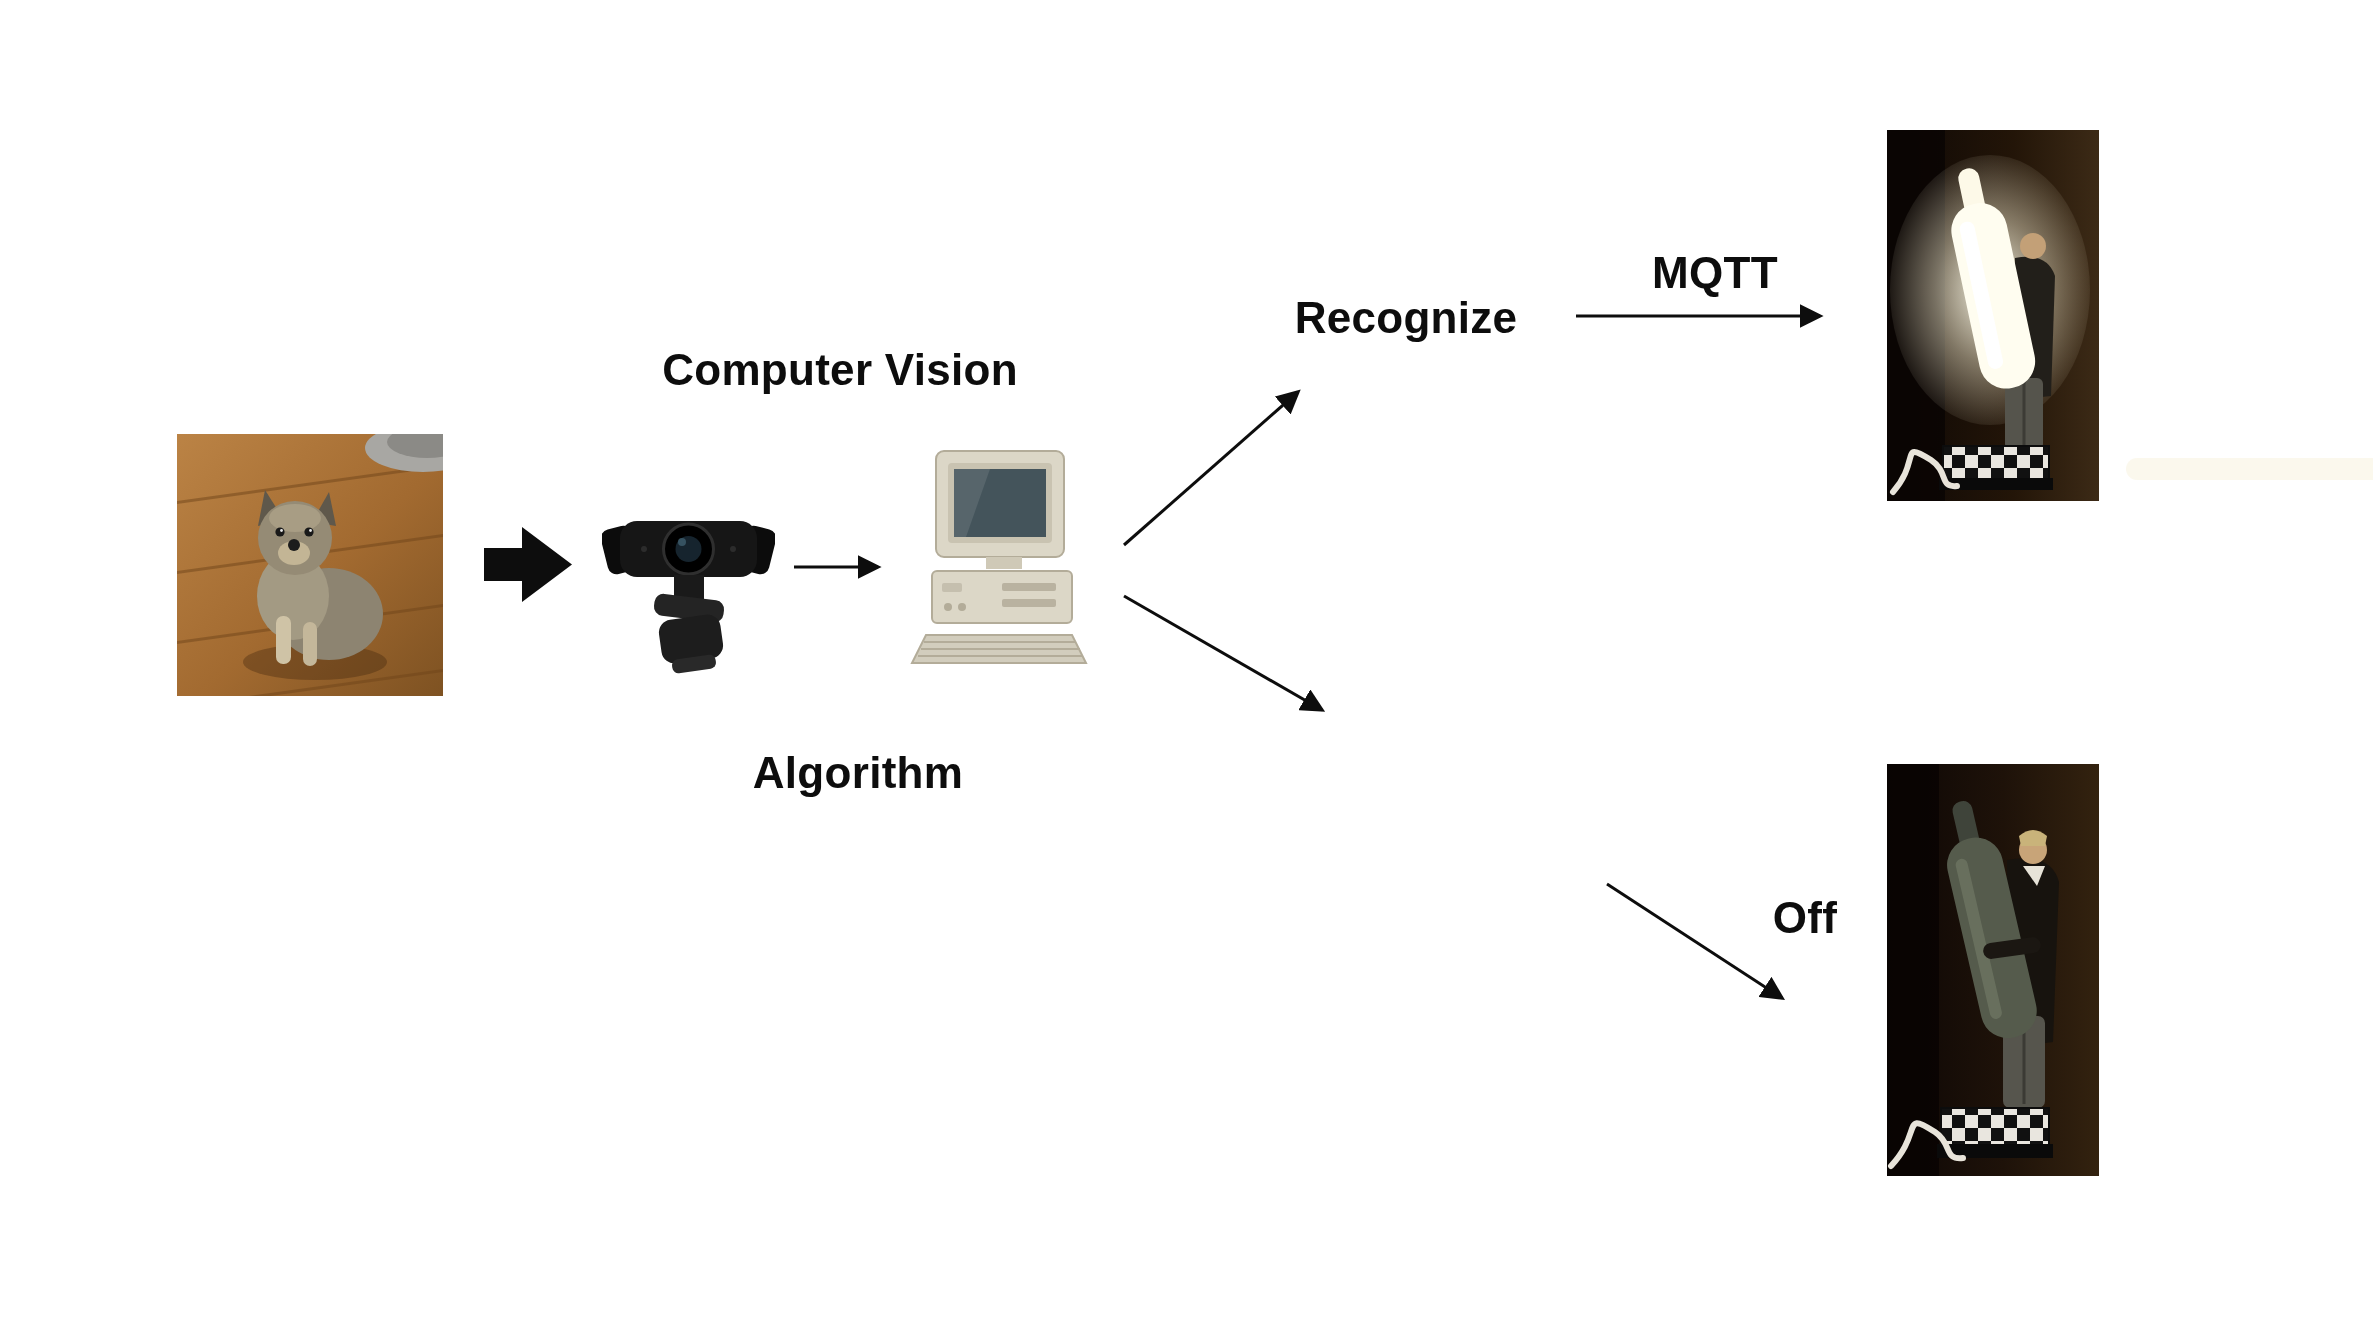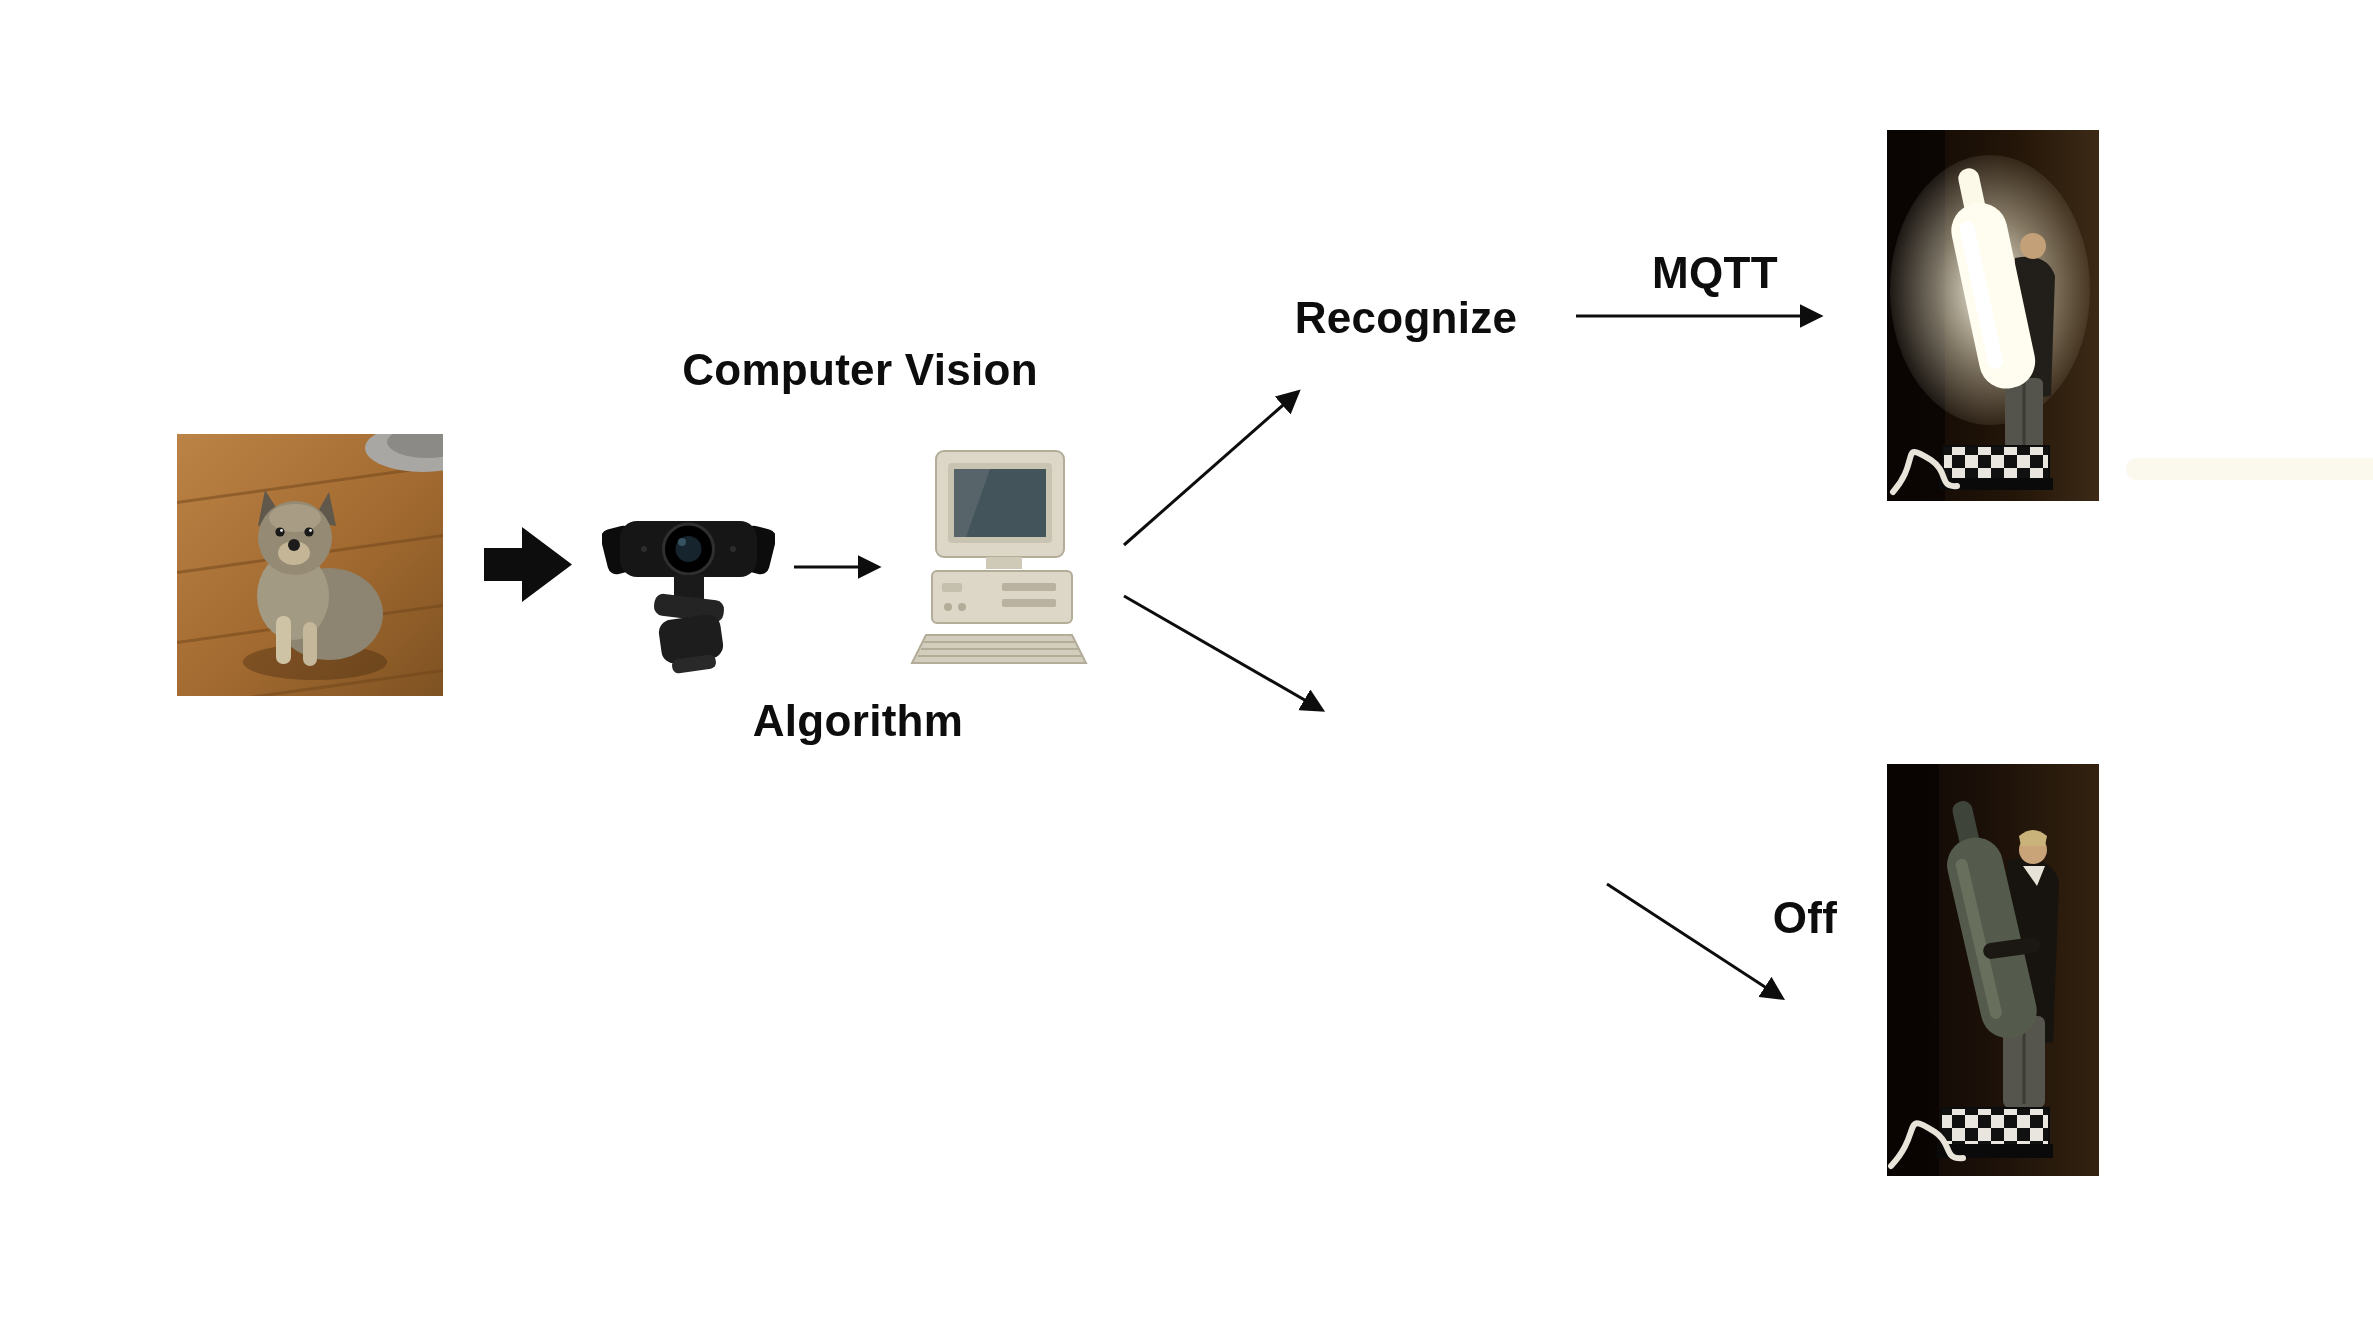--- a/index.html
+++ b/index.html
@@ -181,22 +181,22 @@
 
       <rect x="96" y="176" width="58" height="16" rx="8" fill="#1b1712" transform="rotate(-8 125 184)"></rect>
 
       <rect x="54" y="344" width="108" height="40" fill="url(#chkB)" stroke="#0c0c0c" stroke-width="2"></rect>
       <rect x="50" y="380" width="116" height="14" fill="#0a0a0a"></rect>
 
       <path d="M4,402 C 36,368 14,346 48,368 C 66,380 56,396 76,394" stroke="#e8e4da" stroke-width="6" fill="none" stroke-linecap="round"></path>
     </svg>
   </div>
 
-  <div class="label" style="left:840px; top:345px;margin-left:20px;">Computer Vision</div>
-  <div class="label" style="left:858px; top:696px;">Algorithm</div>
+  <div class="label" style="left:840px; top:345px;">Computer Vision</div>
+  <div class="label" style="left:858px; top:748px;">Algorithm</div>
   <div class="label" style="left:1406px; top:293px;">Recognize</div>
   <div class="label" style="left:1715px; top:248px;">MQTT</div>
   <div class="label" style="left:1805px; top:893px;">Off</div>
 
   <svg class="overlay" viewBox="0 0 2373 1339">
     <defs>
       <marker id="ah" viewBox="0 0 10 10" refX="8.5" refY="5" markerWidth="8" markerHeight="8" orient="auto-start-reverse">
         <path d="M0,0 L10,5 L0,10 z" fill="#0d0d0d"></path>
       </marker>
     </defs>

